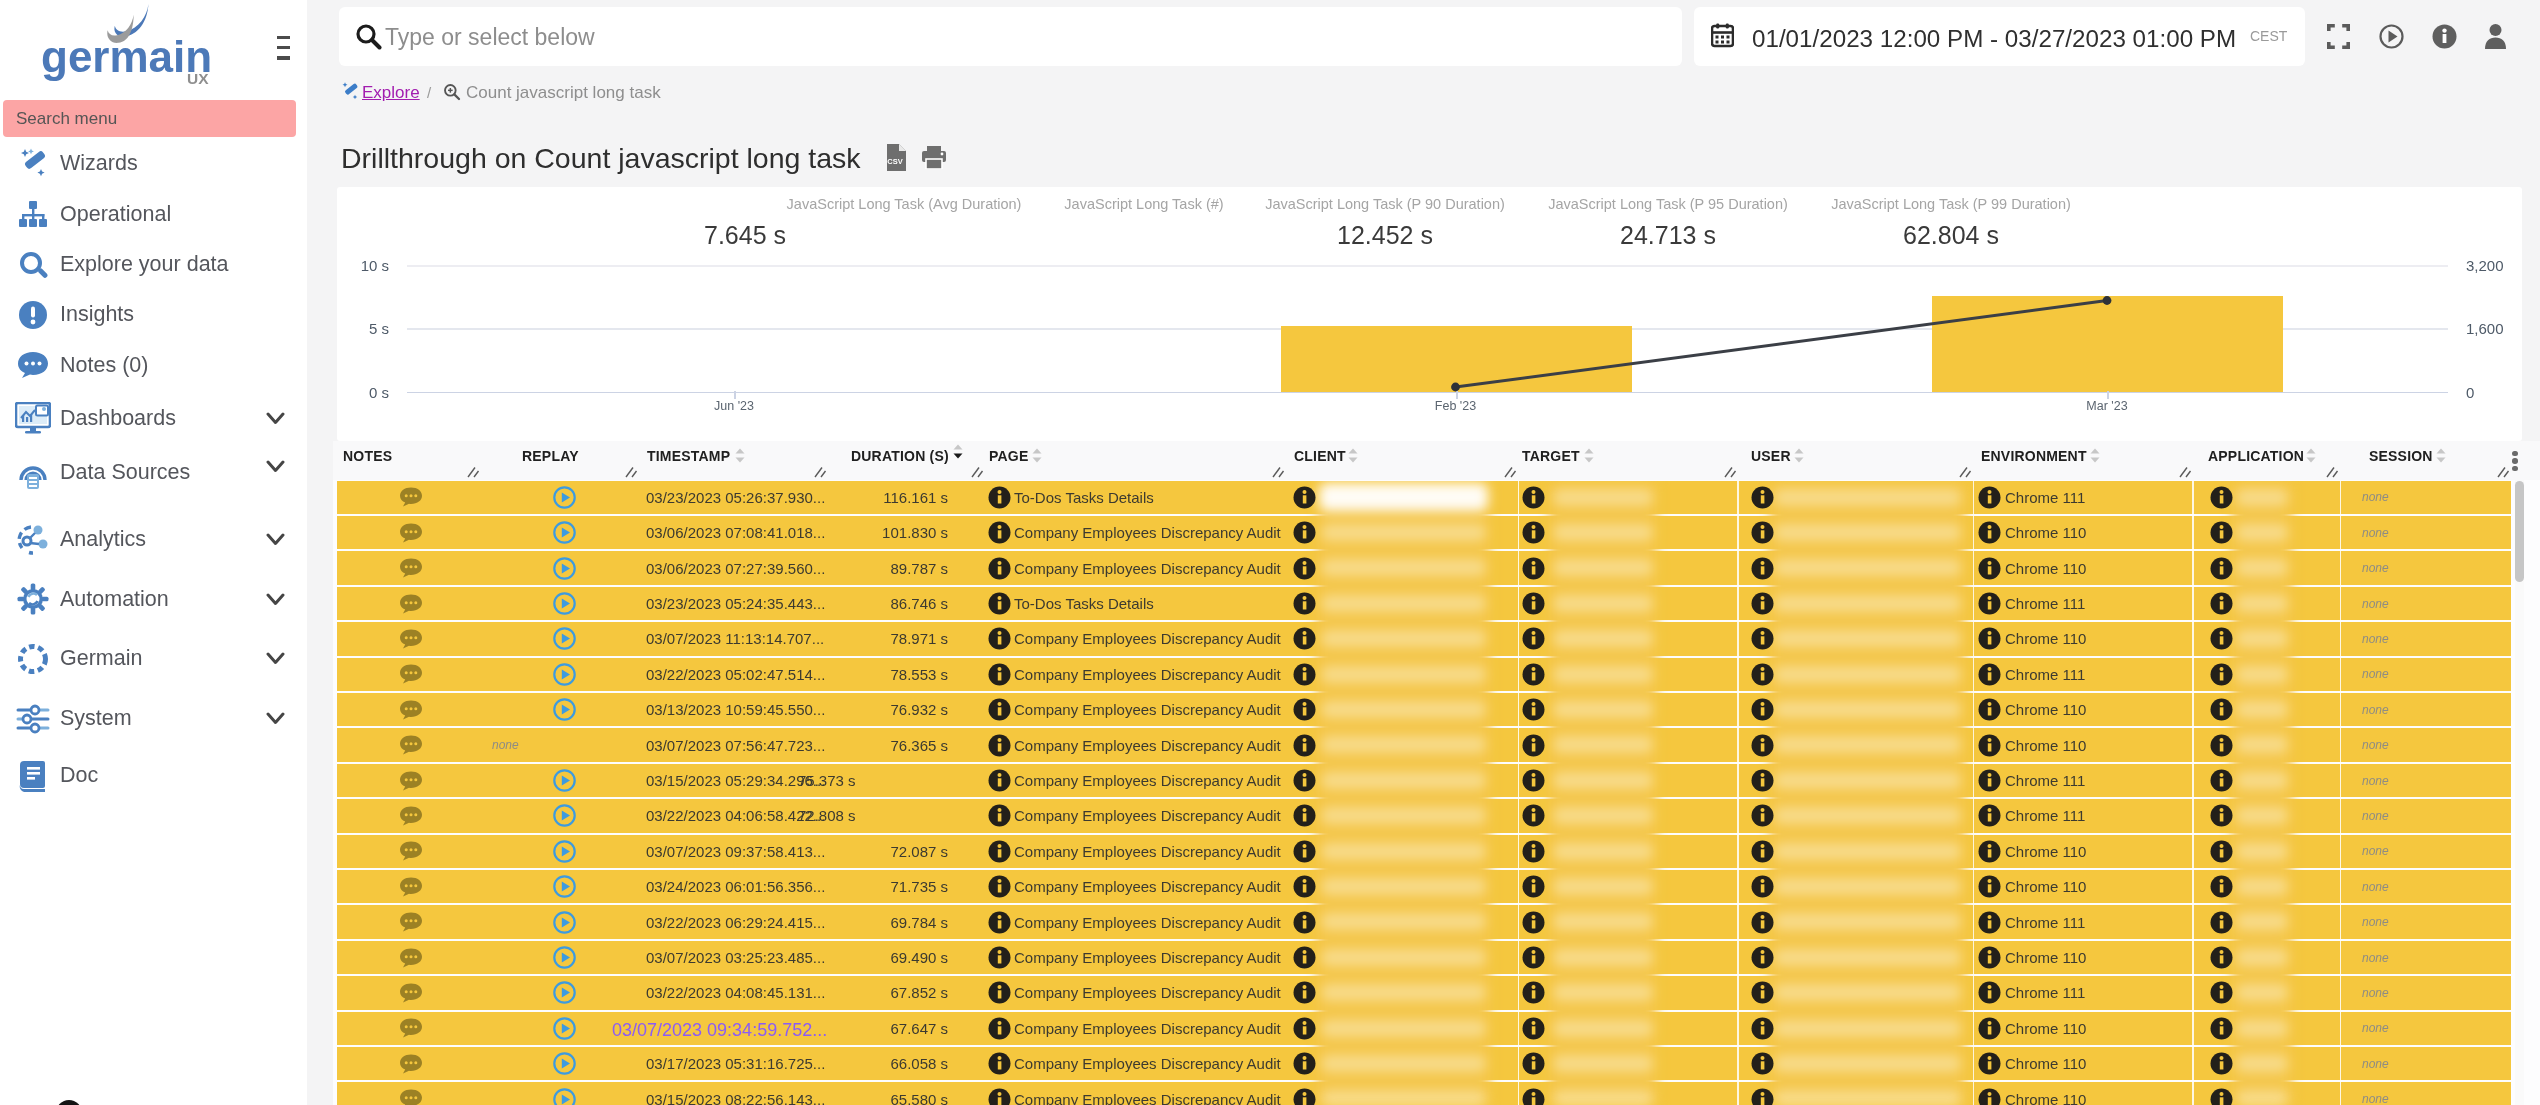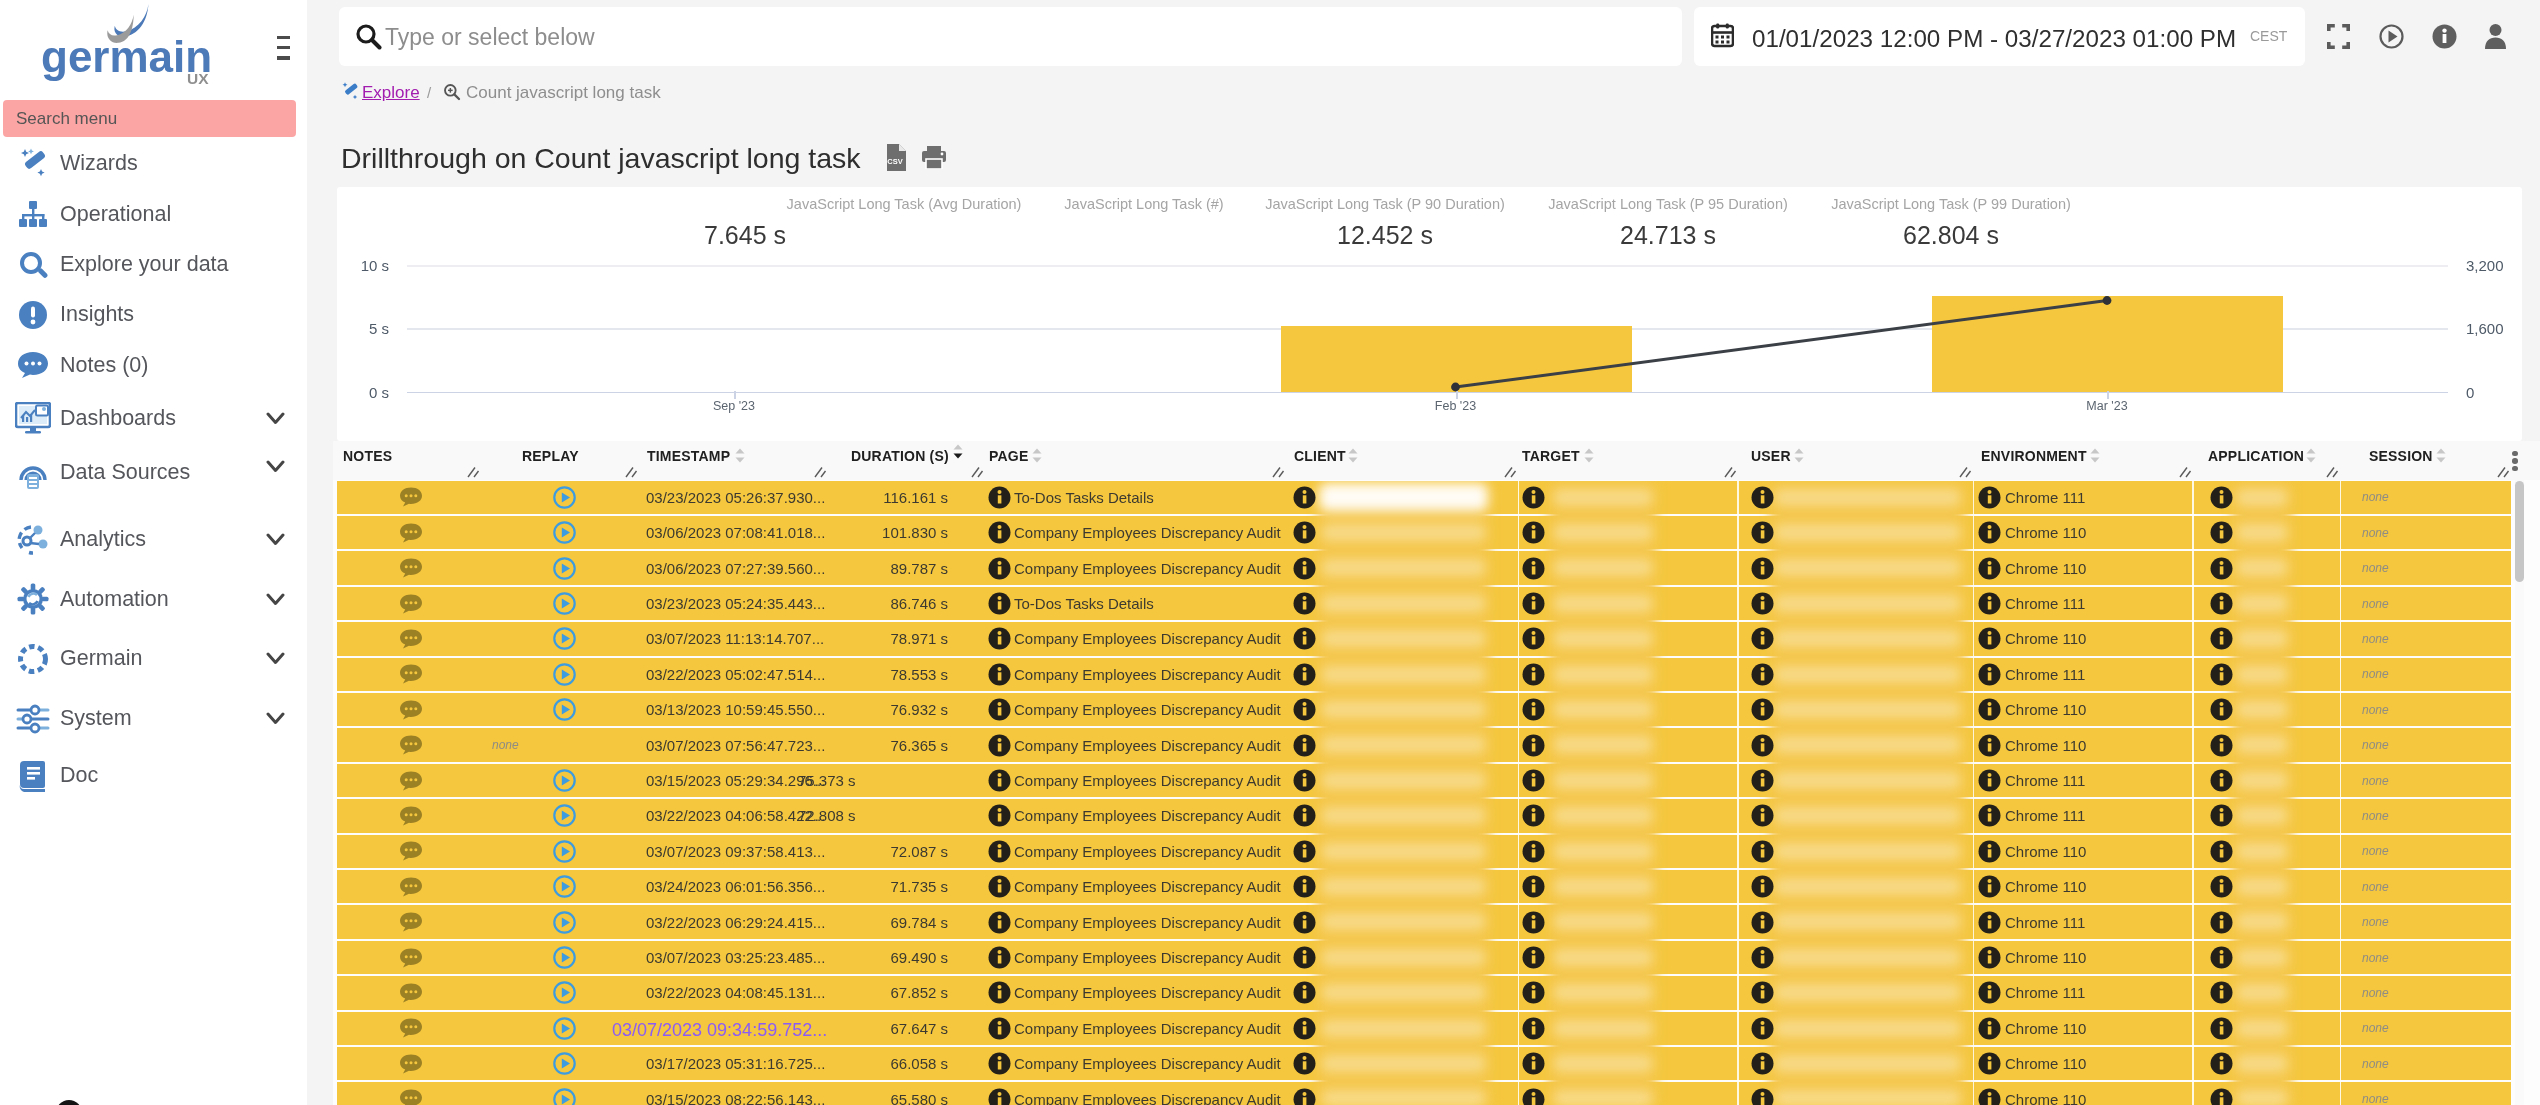--- a/index.html
+++ b/index.html
@@ -294,21 +294,21 @@
 <div class="abs" style="left:407px;top:391.5px;width:2041px;height:1.6px;background:#ccd3e4"></div>
 <div class="abs" style="left:1281px;top:326px;width:351px;height:65.5px;background:#f5c73e"></div>
 <div class="abs" style="left:1932px;top:296px;width:351px;height:95.5px;background:#f5c73e"></div>
 <div class="abs" style="left:289px;top:257.0px;width:100px;text-align:right;font-size:15px;color:#4e5a68">10 s</div>
 <div class="abs" style="left:289px;top:320.0px;width:100px;text-align:right;font-size:15px;color:#4e5a68">5 s</div>
 <div class="abs" style="left:289px;top:383.5px;width:100px;text-align:right;font-size:15px;color:#4e5a68">0 s</div>
 <div class="abs" style="left:2466px;top:257.0px;font-size:15px;color:#4e5a68">3,200</div>
 <div class="abs" style="left:2466px;top:320.0px;font-size:15px;color:#4e5a68">1,600</div>
 <div class="abs" style="left:2466px;top:383.5px;font-size:15px;color:#4e5a68">0</div>
 <div class="abs" style="left:734.0px;top:391px;width:2px;height:8px;background:#ccd3e4"></div>
-<div class="abs" style="left:734.0px;top:399px;width:120px;margin-left:-60px;text-align:center;font-size:12.5px;color:#5b6570">Sep '23</div>
+<div class="abs" style="left:734.0px;top:399px;width:120px;margin-left:-60px;text-align:center;font-size:12.5px;color:#5b6570">Jun '23</div>
 <div class="abs" style="left:1455.5px;top:391px;width:2px;height:8px;background:#ccd3e4"></div>
 <div class="abs" style="left:1455.5px;top:399px;width:120px;margin-left:-60px;text-align:center;font-size:12.5px;color:#5b6570">Feb '23</div>
 <div class="abs" style="left:2107.0px;top:391px;width:2px;height:8px;background:#ccd3e4"></div>
 <div class="abs" style="left:2107.0px;top:399px;width:120px;margin-left:-60px;text-align:center;font-size:12.5px;color:#5b6570">Mar '23</div>
 <svg class="abs" style="left:1440px;top:285px" width="690" height="120" viewBox="0 0 690 120">
       <line x1="15.5" y1="102" x2="667" y2="15.5" stroke="#3b3f46" stroke-width="3"></line>
       <circle cx="15.5" cy="102" r="4.4" fill="#2e3238"></circle>
       <circle cx="667" cy="15.5" r="4.4" fill="#2e3238"></circle>
     </svg>
 <div class="abs" style="left:333px;top:441px;width:2207px;height:664px;background:#fdfdfe"></div>

